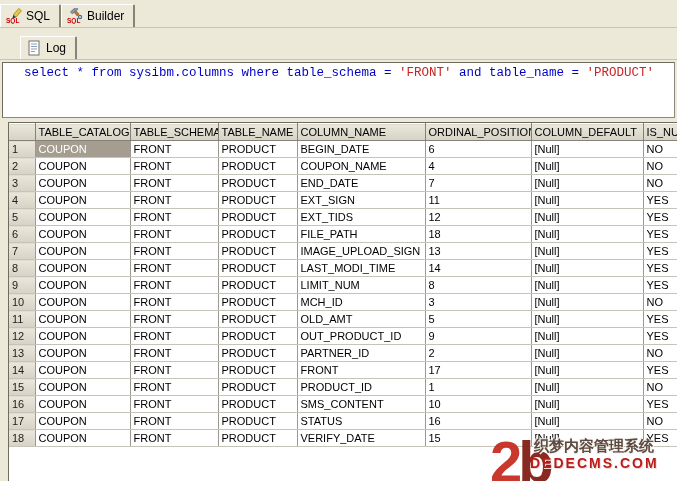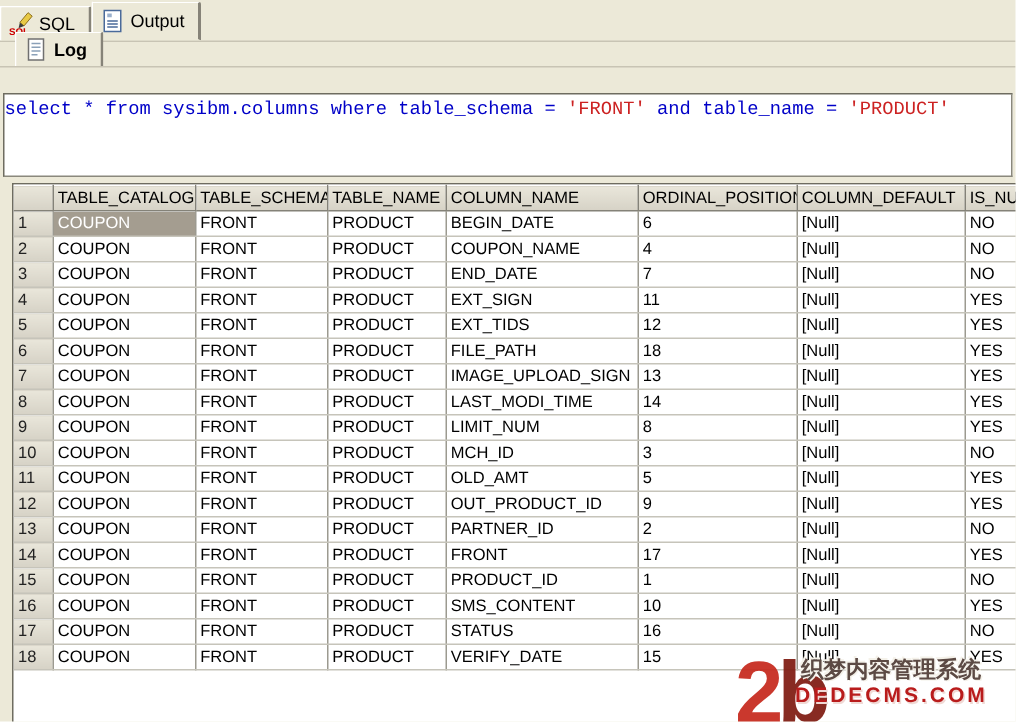--- a/index.html
+++ b/index.html
@@ -14,39 +14,39 @@
   body{
     position:relative;
     background:var(--background);
     font-family:"Liberation Sans",sans-serif;
     font-size:12px;
     color:#000;
   }
   
   .tabbar{position:absolute;left:0;right:0;display:flex;align-items:flex-end;border-bottom:1px solid #c8c4b4;}
   .tabbar1{top:0;height:28px;}
-  .tabbar2{top:16px;height:29px;padding-left:10px;font-weight:bold;}
+  .tabbar2{top:31px;height:29px;padding-left:20px;}
   .tab{
     display:flex;align-items:center;gap:4px;
     height:23px;padding:2px 9px 2px 5px;
     background:var(--background);
     border-top:1px solid #fff;border-left:1px solid #fff;
     border-right:2px solid #868378;
     border-top-right-radius:2px;
     cursor:default;white-space:nowrap;
   }
   .tab.active{height:26px;border-bottom:1px solid var(--background);}
   .tab .icon{width:16px;height:16px;flex:0 0 16px;}
   
   .editor{
     position:absolute;top:62px;left:2px;right:2px;height:56px;
     background:#fff;
     border:1px solid #8a887c;
     border-top-color:#6e6c60;border-left-color:#6e6c60;
-    padding:3px 0;
+    padding:3px 21px;
     font-family:"Liberation Mono","DejaVu Sans Mono",monospace;
     font-size:12.5px;line-height:15px;
     white-space:pre;
     overflow:hidden;
   }
   .code{color:var(--code-blue);}
   .sqlstring{color:var(--string-red);}
   
   .panel{
     position:absolute;top:122px;left:8px;right:-20px;bottom:-2px;
@@ -109,31 +109,32 @@
       <svg width="16" height="16" viewBox="0 0 16 16">
         <text x="0" y="15" font-size="6.5" font-weight="bold" fill="#cc0000" font-family="sans-serif">SQL</text>
         <g transform="rotate(40 10 6)">
           <rect x="8.5" y="0" width="3.6" height="8.5" fill="#e8c945" stroke="#8a6d1a" stroke-width="0.6"></rect>
           <polygon points="8.5,8.5 12.1,8.5 10.3,12" fill="#3a3a3a"></polygon>
         </g>
       </svg>
     </span>
     <span>SQL</span>
   </div>
-  <div class="tab active">
+  <div class="tab">
     <span class="icon">
       <svg width="16" height="16" viewBox="0 0 16 16">
-        <rect x="2.5" y="1" width="11" height="14" fill="#fff" stroke="#4a6a9a" stroke-width="1"></rect>
-        <rect x="4.5" y="3" width="3" height="2.5" fill="#9ab0cc"></rect>
-        <line x1="4.5" y1="8" x2="11.5" y2="8" stroke="#4a6a9a" stroke-width="1"></line>
-        <line x1="4.5" y1="10" x2="11.5" y2="10" stroke="#4a6a9a" stroke-width="1"></line>
-        <line x1="4.5" y1="12" x2="11.5" y2="12" stroke="#4a6a9a" stroke-width="1"></line>
+        <text x="0" y="15" font-size="6.5" font-weight="bold" fill="#cc0000" font-family="sans-serif">SQL</text>
+        <g transform="rotate(-40 9 5)">
+          <rect x="8" y="1" width="2.6" height="7" fill="#c87a2a" stroke="#7a4a14" stroke-width="0.5"></rect>
+          <rect x="5.5" y="0.5" width="7.5" height="2.8" fill="#8898a8" stroke="#4a5a68" stroke-width="0.5"></rect>
+        </g>
+        <circle cx="13" cy="9" r="1.6" fill="none" stroke="#4a6a9a" stroke-width="1.2"></circle>
       </svg>
     </span>
-    <span>Output</span>
+    <span>Builder</span>
   </div>
 </div>
 
 <div class="tabbar tabbar2">
   <div class="tab">
     <span class="icon">
       <svg width="16" height="16" viewBox="0 0 16 16">
         <rect x="3" y="1" width="10" height="14" fill="#fff" stroke="#707070" stroke-width="1"></rect>
         <line x1="5" y1="4" x2="11" y2="4" stroke="#8aa0b8" stroke-width="1"></line>
         <line x1="5" y1="6.5" x2="11" y2="6.5" stroke="#8aa0b8" stroke-width="1"></line>

